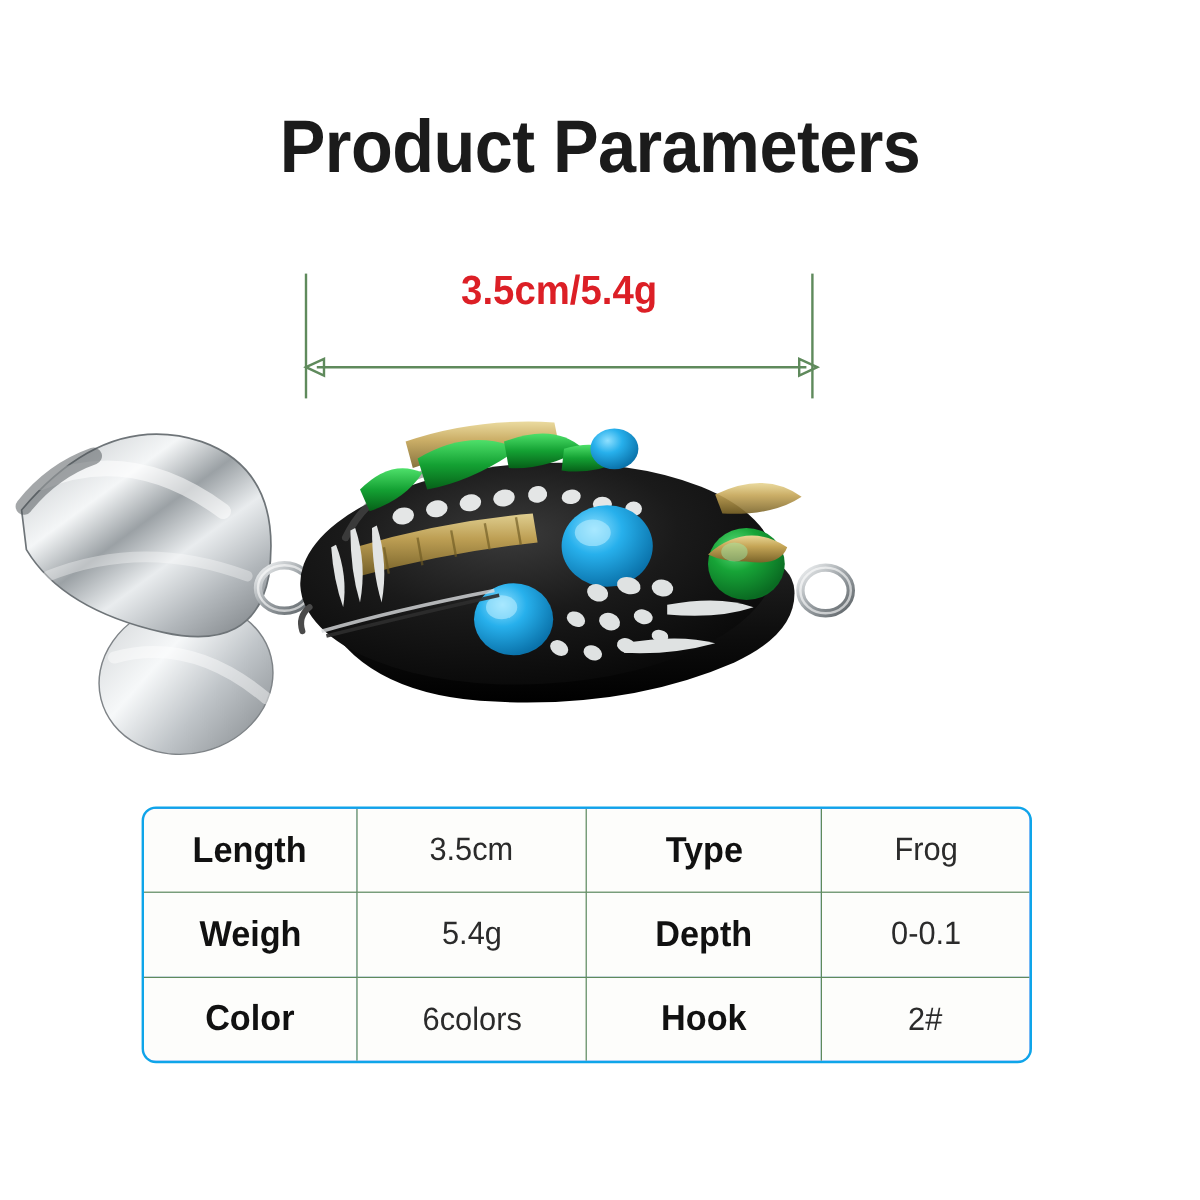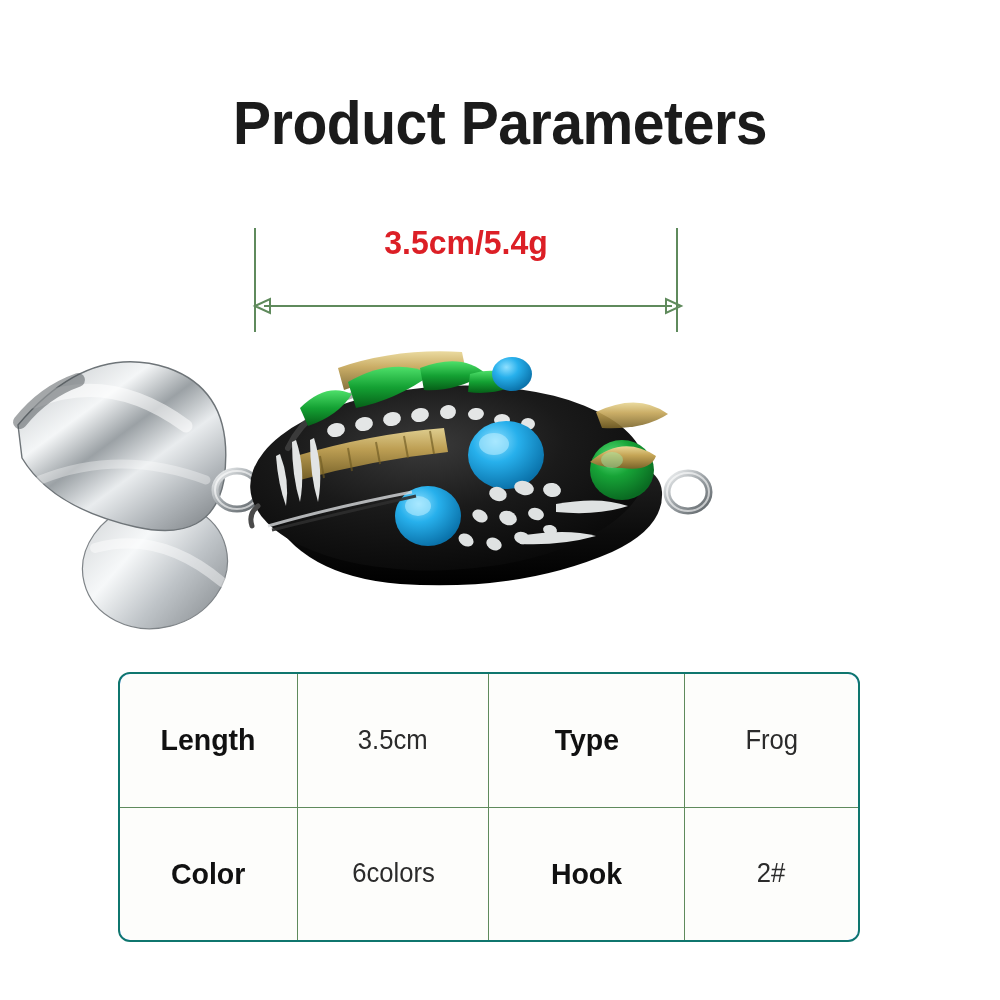--- a/index.html
+++ b/index.html
@@ -78,22 +78,22 @@
     width: 760px;
     height: 300px;
   }
 
   
   #spec-table {
     position: absolute;
     left: 118px;
     top: 672px;
     width: 742px;
-    height: 270px;
-    border: 2px solid #0f766e;
+    height: 214px;
+    border: 2px solid #0ea5e9;
     border-radius: 12px;
     box-sizing: border-box;
     background: #3b82f6;
     overflow: hidden;
   }
   #spec-table table {
     width: 100%;
     height: 100%;
     border-collapse: collapse;
     table-layout: fixed;
@@ -320,20 +320,34 @@
         </td>
         <td class="col-label2">
           <span class="cell-label">Type</span>
         </td>
         <td class="col-value2">
           <span class="cell-value">Frog</span>
         </td>
       </tr>
       <tr>
         <td class="col-label">
+          <span class="cell-label">Weigh</span>
+        </td>
+        <td class="col-value">
+          <span class="cell-value">5.4g</span>
+        </td>
+        <td class="col-label2">
+          <span class="cell-label">Depth</span>
+        </td>
+        <td class="col-value2">
+          <span class="cell-value">0-0.1</span>
+        </td>
+      </tr>
+      <tr>
+        <td class="col-label">
           <span class="cell-label">Color</span>
         </td>
         <td class="col-value">
           <span class="cell-value">6colors</span>
         </td>
         <td class="col-label2">
           <span class="cell-label">Hook</span>
         </td>
         <td class="col-value2">
           <span class="cell-value">2#</span>

